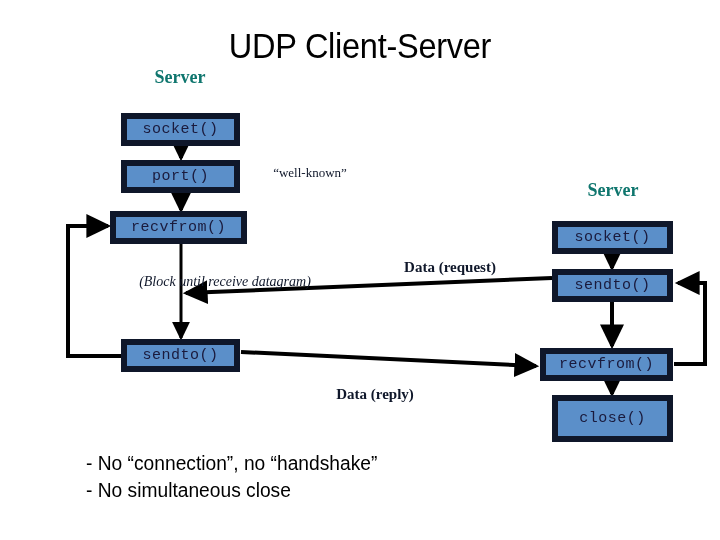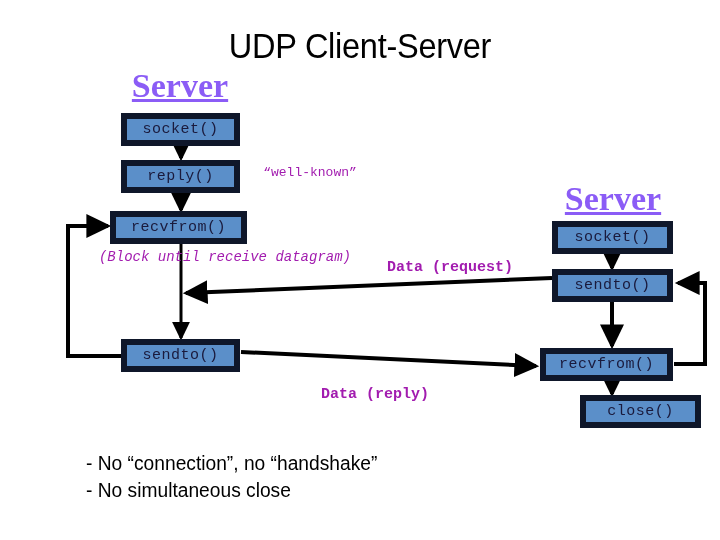--- a/index.html
+++ b/index.html
@@ -29,24 +29,23 @@
     letter-spacing: -0.3px;
     transform: scaleX(0.93);
     transform-origin: center top;
     white-space: nowrap;
   }
 
   
   .col-heading {
     font-family: "Liberation Serif", serif;
     font-weight: bold;
-    font-size: 34px;
-    color: #8b5cf6;
+    font-size: 18px;
+    color: #0f766e;
     white-space: nowrap;
-    text-decoration: underline;
   }
   #server-heading { left: 130px; top: 67px; width: 100px; text-align: center; }
   #client-heading { left: 563px; top: 180px; width: 100px; text-align: center; }
 
   
   .api-box {
     background: #5b8fc9;
     border: 6px solid #0f172a;
     box-sizing: border-box;
     font-family: "Liberation Mono", monospace;
@@ -54,32 +53,32 @@
     color: #1a1a3c;
     display: flex;
     align-items: center;
     justify-content: center;
     letter-spacing: 0.5px;
     white-space: nowrap;
   }
 
   
   .note {
-    font-family: Liberation Mono, monospace;
-    color: #a21caf;
+    font-family: Liberation Serif, serif;
+    color: #0f172a;
     white-space: nowrap;
   }
   #note-wellknown {
     left: 250px; top: 164px; width: 120px;
     text-align: center;
     font-size: 13px;
     line-height: 17px;
   }
   #note-block {
-    left: 90px; top: 249px; width: 270px;
+    left: 90px; top: 274px; width: 270px;
     text-align: center;
     font-size: 14px;
     font-style: italic;
   }
   #label-request {
     left: 380px; top: 259px; width: 140px;
     text-align: center;
     font-size: 15px;
     font-weight: bold;
   }
@@ -143,33 +142,33 @@
 
     <polyline points="674,364 705,364 705,283 678,283" fill="none" stroke="#000" stroke-width="4" marker-end="url(#ah)"></polyline>
 
     <line x1="552" y1="278" x2="186" y2="293" stroke="#000" stroke-width="4" marker-end="url(#ah)"></line>
 
     <line x1="241" y1="352" x2="536" y2="366" stroke="#000" stroke-width="4" marker-end="url(#ah)"></line>
   </svg>
 
   <div class="abs api-box" style="left:121px; top:113px; width:119px; height:33px;">socket()</div>
 
-  <div class="abs api-box" style="left:121px; top:160px; width:119px; height:33px;">reply()</div>
+  <div class="abs api-box" style="left:121px; top:160px; width:119px; height:33px;">port()</div>
 
   <div class="abs api-box" style="left:110px; top:211px; width:137px; height:33px;">recvfrom()</div>
 
   <div class="abs api-box" style="left:121px; top:339px; width:119px; height:33px;">sendto()</div>
 
   <div class="abs api-box" style="left:552px; top:221px; width:121px; height:33px;">socket()</div>
 
   <div class="abs api-box" style="left:552px; top:269px; width:121px; height:33px;">sendto()</div>
 
   <div class="abs api-box" style="left:540px; top:348px; width:133px; height:33px;">recvfrom()</div>
 
-  <div class="abs api-box" style="left:580px; top:395px; width:121px; height:33px;">close()</div>
+  <div class="abs api-box" style="left:552px; top:395px; width:121px; height:47px;">close()</div>
 
   <div class="abs note" id="note-wellknown">
     <div>“well-known”</div>
   </div>
 
   <div class="abs note" id="note-block">(Block until receive datagram)</div>
 
   <div class="abs note" id="label-reply">Data (reply)</div>
 
   <div class="abs note" id="label-request">Data (request)</div>

